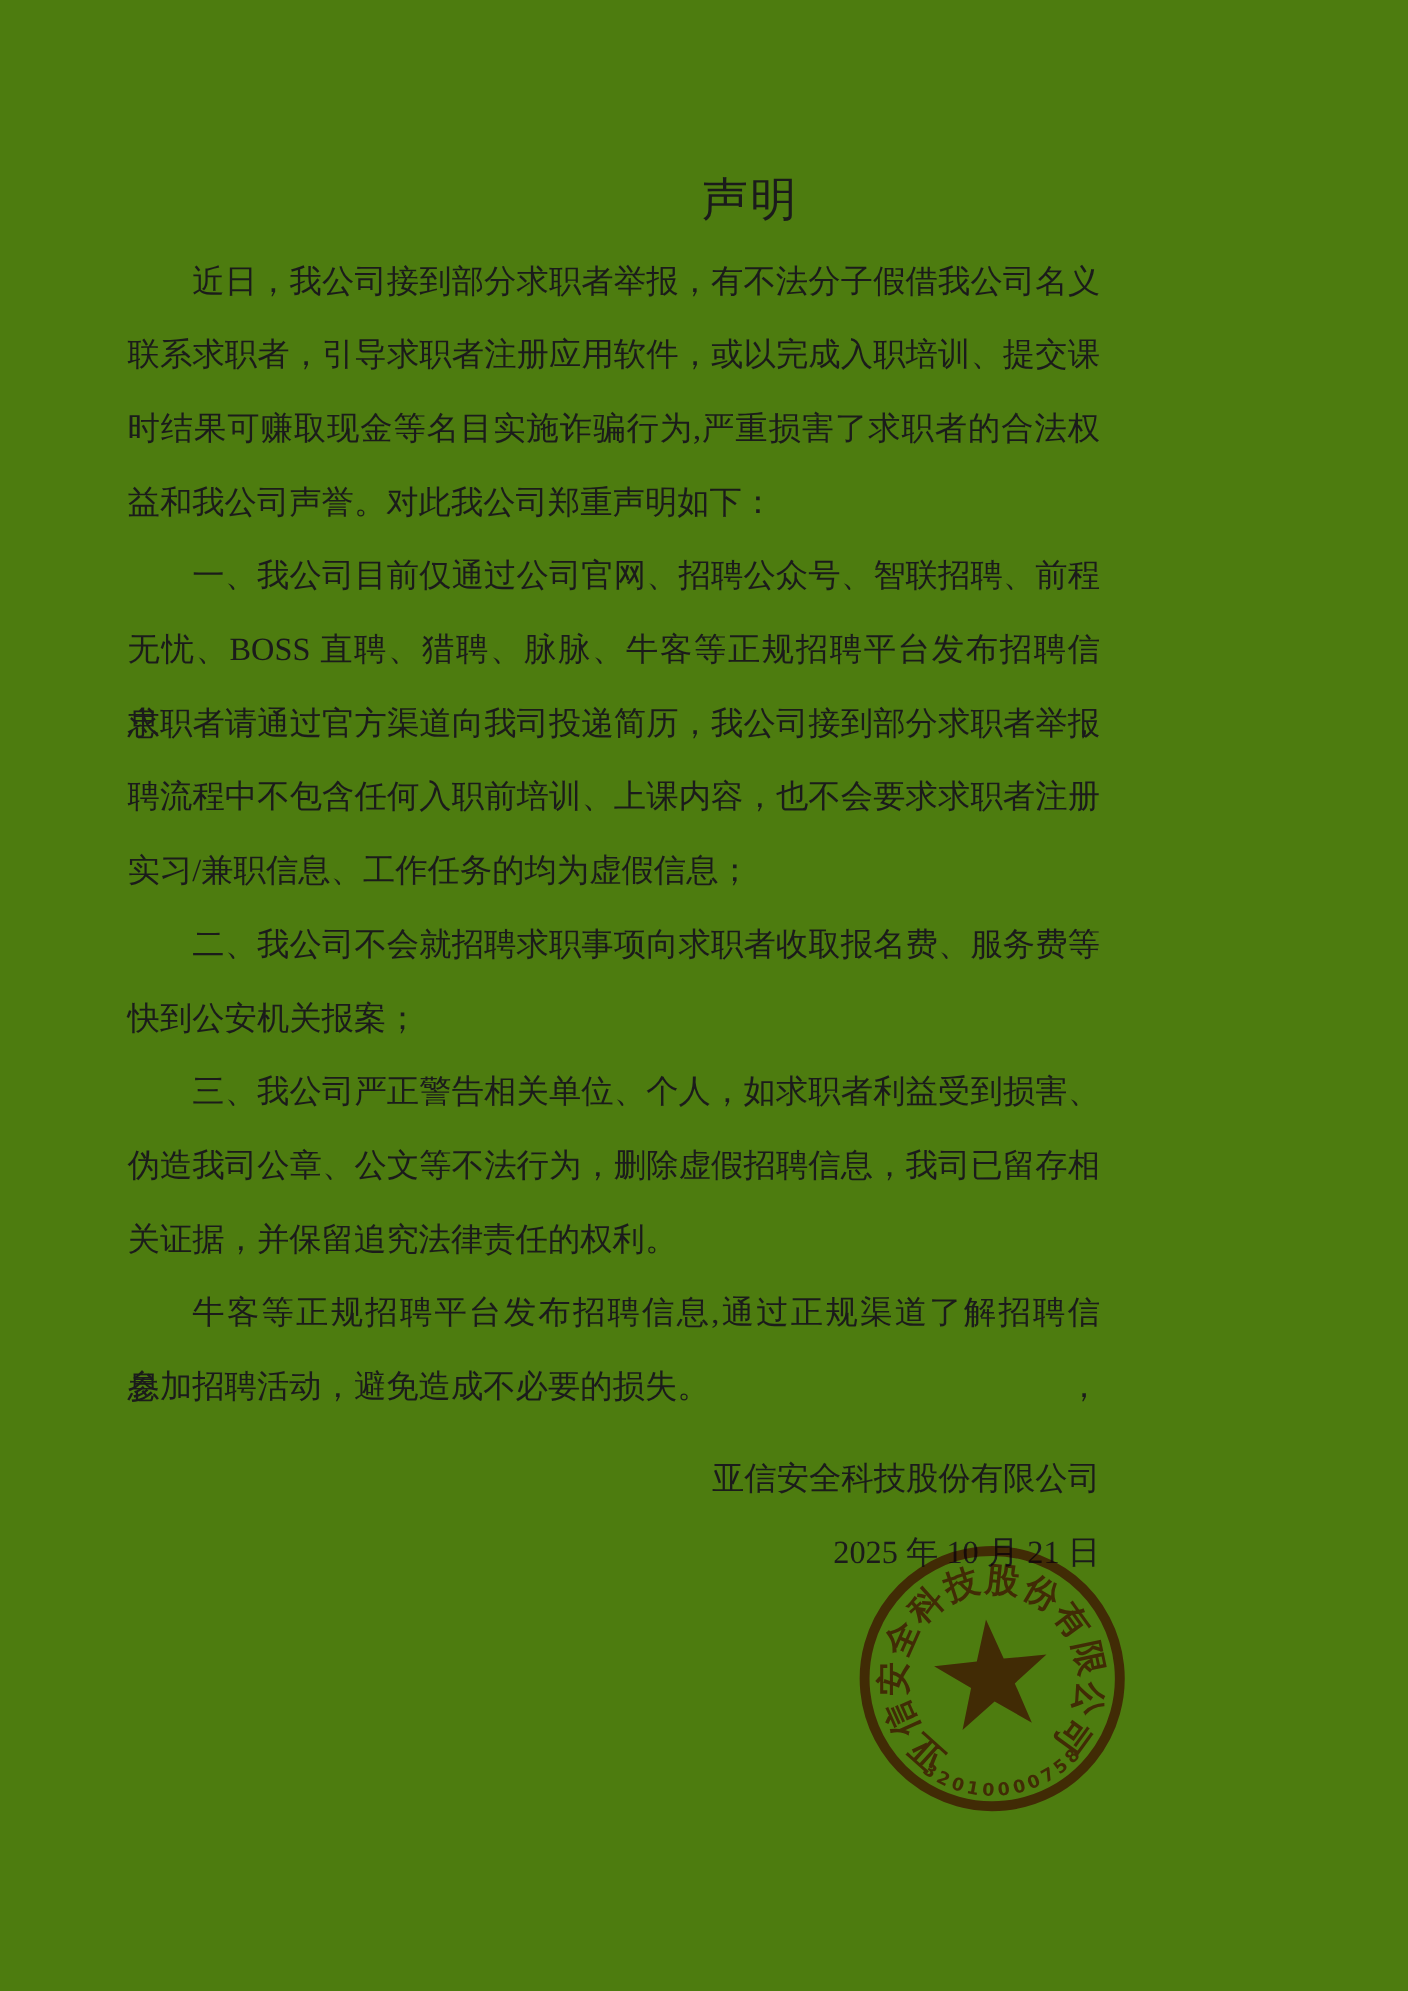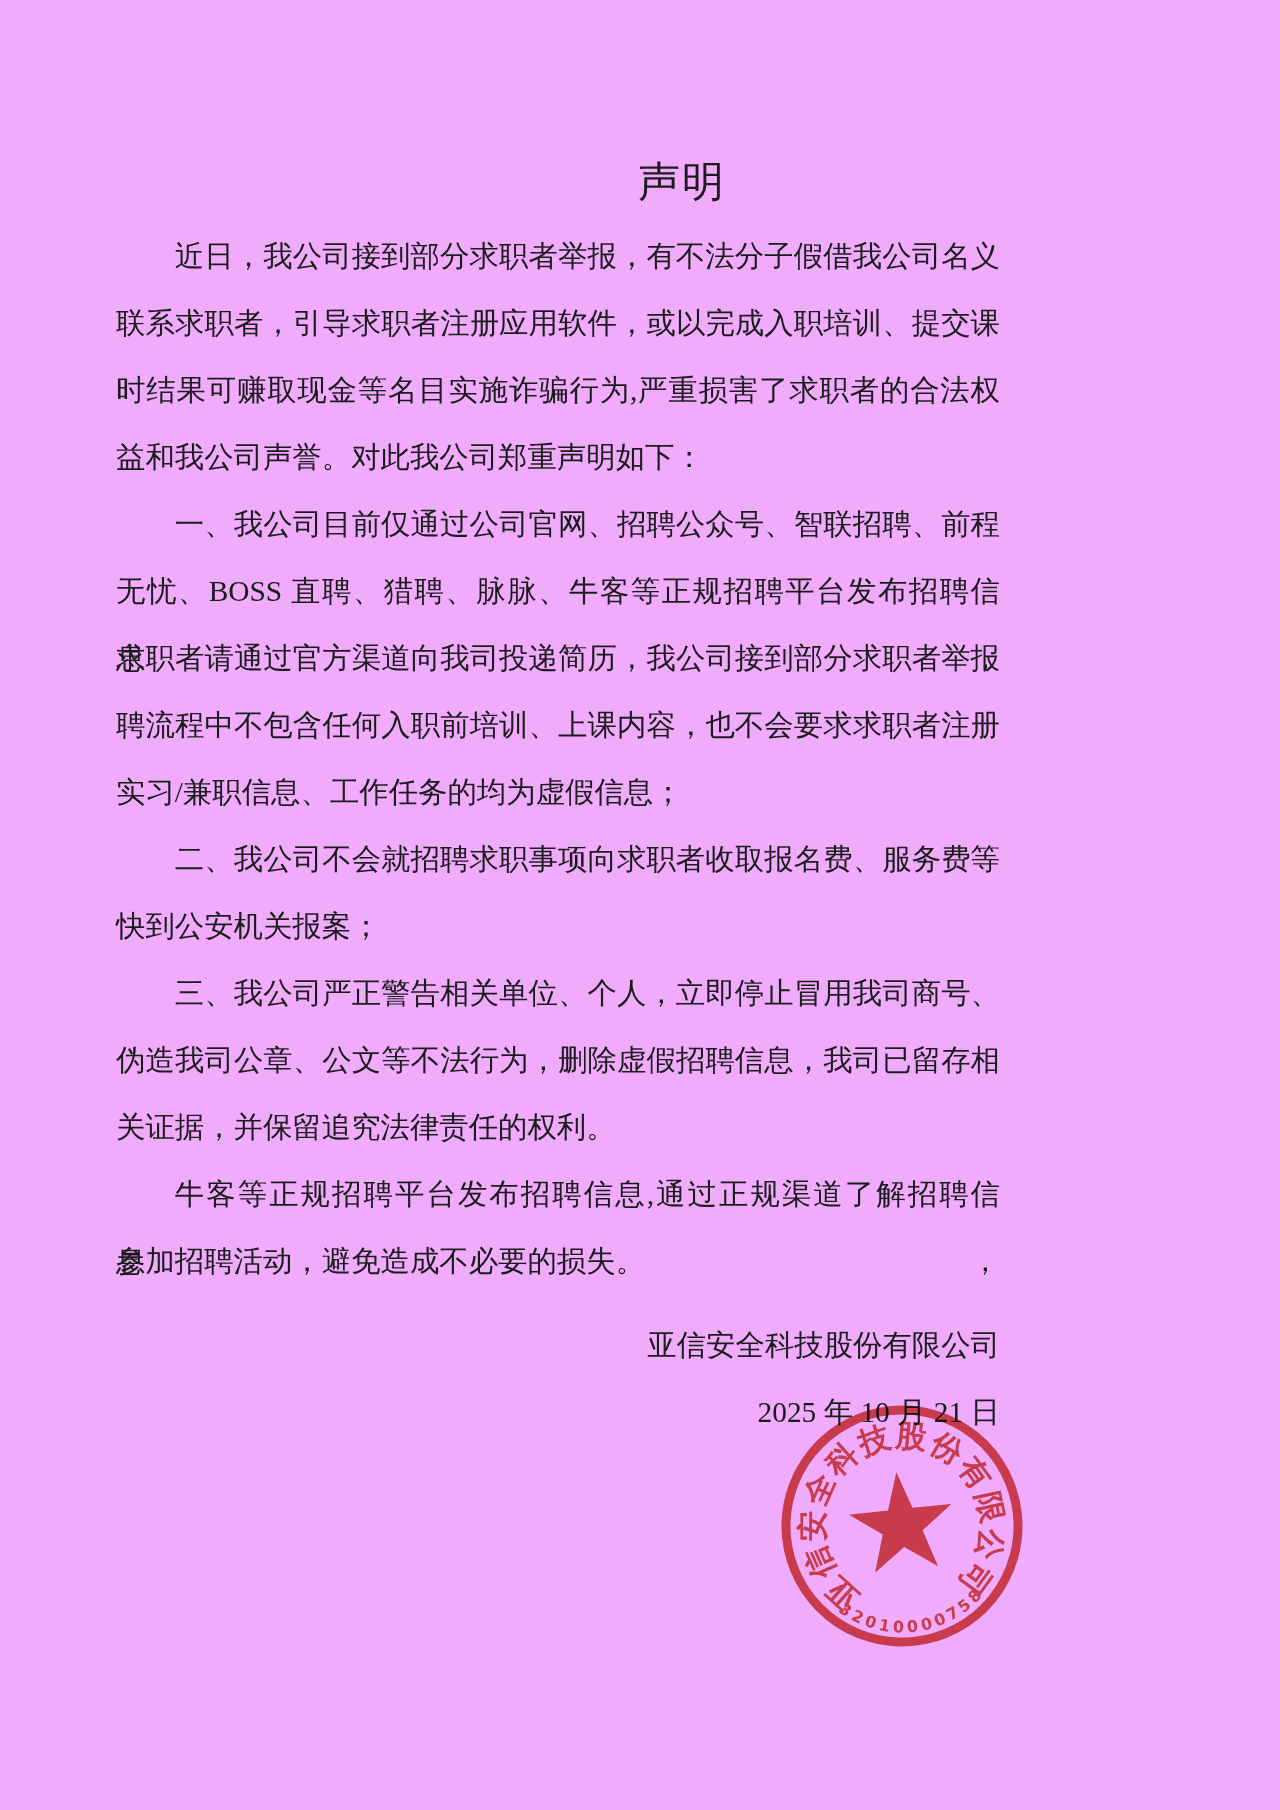--- a/index.html
+++ b/index.html
@@ -11,21 +11,21 @@
     width: 1280px;
     height: 1810px;
     position: relative;
     overflow: hidden;
     font-family: "Liberation Serif", "DejaVu Serif", serif;
     color: var(--text-color, #1b1b1b);
   }
   .page {
     position: absolute;
     inset: 0;
-    background: #f0abfc;
+    background: #4d7c0f;
   }
   .doc-title {
     margin: 158px 196px 0 196px;
     width: 884px;
     text-align: center;
     font-size: 42px;
     line-height: 48px;
     letter-spacing: 2px;
     transform: translateX(44px);
     font-weight: 400;
@@ -103,21 +103,21 @@
       <div class="line">联系求职者，引导求职者注册应用软件，或以完成入职培训、提交课</div>
       <div class="line">时结果可赚取现金等名目实施诈骗行为,严重损害了求职者的合法权</div>
       <div class="line last">益和我公司声誉。对此我公司郑重声明如下：</div>
       <div class="line first">一、我公司目前仅通过公司官网、招聘公众号、智联招聘、前程</div>
       <div class="line">无忧、BOSS 直聘、猎聘、脉脉、牛客等正规招聘平台发布招聘信息，</div>
       <div class="line">求职者请通过官方渠道向我司投递简历，我公司接到部分求职者举报</div>
       <div class="line">聘流程中不包含任何入职前培训、上课内容，也不会要求求职者注册</div>
       <div class="line last">实习/兼职信息、工作任务的均为虚假信息；</div>
       <div class="line first">二、我公司不会就招聘求职事项向求职者收取报名费、服务费等</div>
       <div class="line last">快到公安机关报案；</div>
-      <div class="line first">三、我公司严正警告相关单位、个人，立即停止冒用我司商号、</div>
+      <div class="line first">三、我公司严正警告相关单位、个人，如求职者利益受到损害、</div>
       <div class="line">伪造我司公章、公文等不法行为，删除虚假招聘信息，我司已留存相</div>
       <div class="line last">关证据，并保留追究法律责任的权利。</div>
       <div class="line first">牛客等正规招聘平台发布招聘信息,通过正规渠道了解招聘信息，</div>
       <div class="line last">参加招聘活动，避免造成不必要的损失。</div>
     </div>
 
   <div class="doc-body">
     <div class="closing-line">亚信安全科技股份有限公司</div>
     <div class="closing-line">2025 年 10 月 21 日</div>
   </div>

